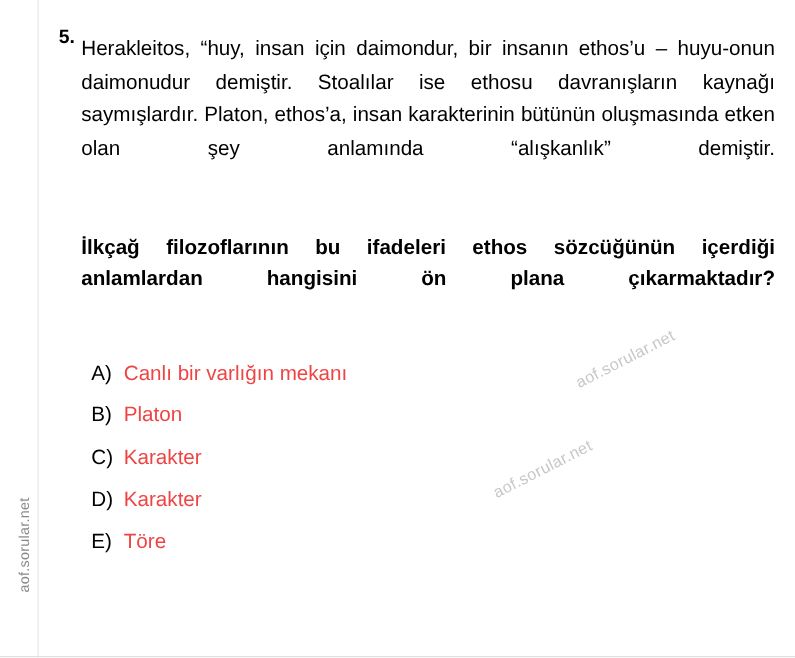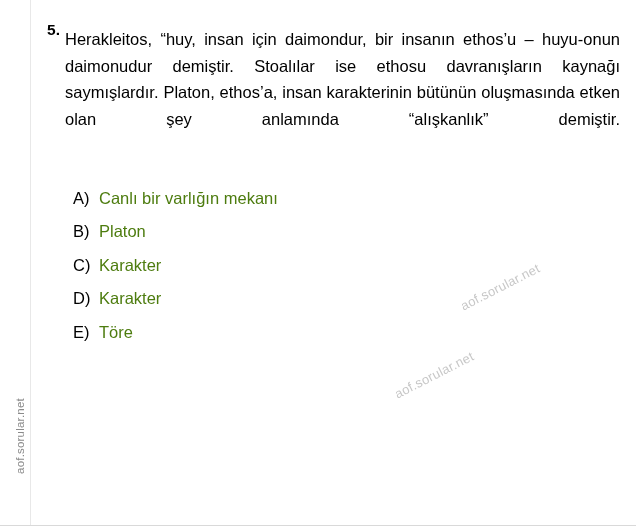--- a/index.html
+++ b/index.html
@@ -109,21 +109,21 @@
   }
   .choice-letter {
     width: 34px;
     flex: 0 0 34px;
     padding-left: 8px;
     box-sizing: border-box;
     color: #000;
   }
   .choice-text {
     flex: 1 1 auto;
-    color: #4d7c0f;
+    color: #ef4444;
   }
 
   
   .wm {
     position: absolute;
     color: #b5b5b5;
     opacity: 0.75;
     font-size: 13px;
     letter-spacing: 0.3px;
     transform: rotate(-27deg);
@@ -150,20 +150,21 @@
   <div class="left-watermark">aof.sorular.net</div>
 </div>
 
 <div class="page">
 
   <div class="q-number">5.</div>
 
   <div class="q-body">
     <div class="stem">Herakleitos, “huy, insan için daimondur, bir insanın ethos’u  –  huyu-onun daimonudur demiştir. Stoalılar ise ethosu davranışların kaynağı saymışlardır. Platon, ethos’a, insan karakterinin bütünün oluşmasında etken olan şey anlamında “alışkanlık” demiştir.</div>
 
+    <div class="ask">İlkçağ filozoflarının bu ifadeleri ethos sözcüğünün içerdiği anlamlardan hangisini ön plana çıkarmaktadır?</div>
 
     <div class="choices">
 
       <div class="choice">
         <span class="choice-letter">A)</span>
         <span class="choice-text">Canlı bir varlığın mekanı</span>
       </div>
 
       <div class="choice">
         <span class="choice-letter">B)</span>

